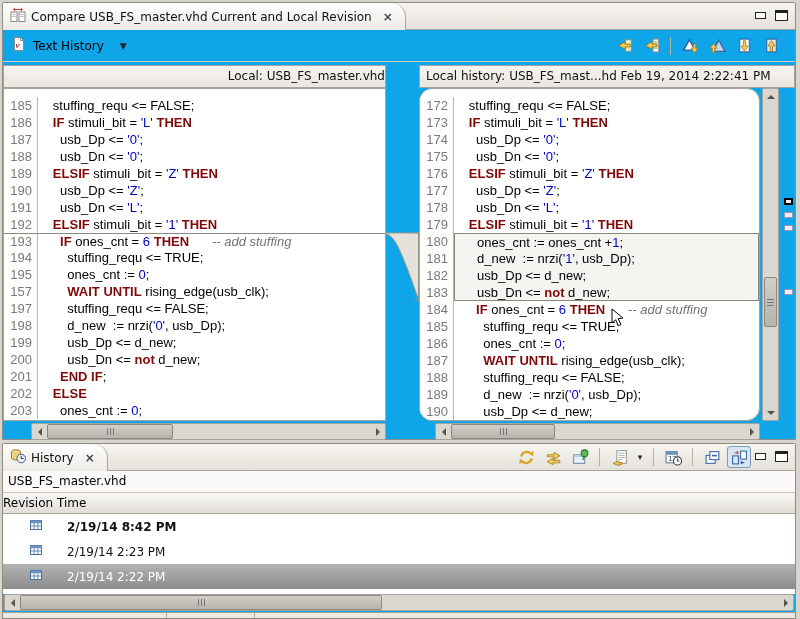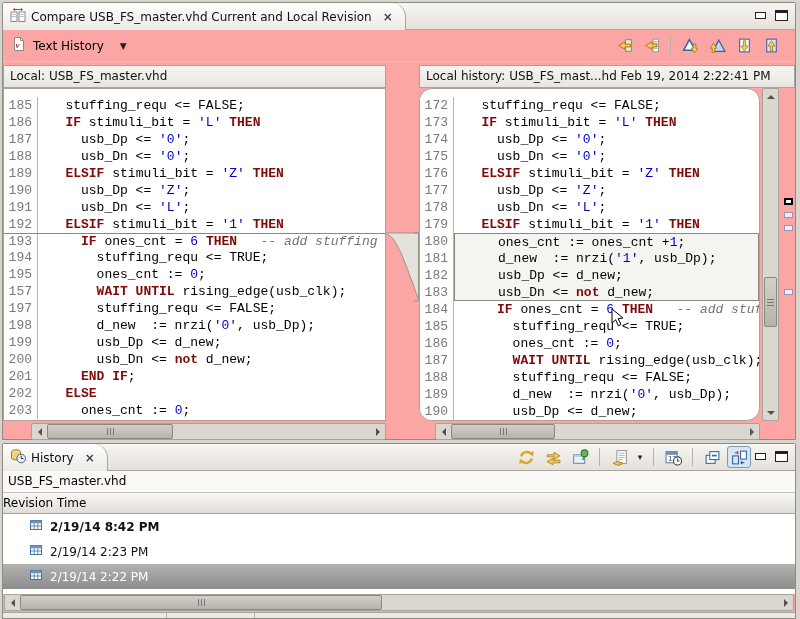--- a/index.html
+++ b/index.html
@@ -1,18 +1,18 @@
 <!DOCTYPE html>
 <html><head>
 <meta charset="utf-8">
 <style>
   html,body{margin:0;padding:0;width:800px;height:619px;overflow:hidden;
     background:#D8D5CE;font-family:"DejaVu Sans","Liberation Sans",sans-serif;}
   *{box-sizing:border-box;}
-  .part{position:absolute;border:1px solid #8E8B83;background:#fca5a5;border-radius:2px 2px 0 0;}
+  .part{position:absolute;border:1px solid #8E8B83;background:#0ea5e9;border-radius:2px 2px 0 0;}
   #editor-part{left:2px;top:2px;width:794px;height:438px;}
   #history-part{left:2px;top:443px;width:794px;height:207px;}
   
   .tabbar{position:relative;height:27px;background:linear-gradient(#F7F5F1,#E4E1DA);
     border-bottom:1px solid #A8A49C;display:flex;align-items:stretch;}
   .tab{display:inline-flex;align-items:center;gap:5px;padding:0 12px 0 7px;height:27px;
     background:linear-gradient(#FEFEFD,#ECEAE5);border-right:1px solid #A8A49C;
     border-top-right-radius:14px;font-size:12px;color:#111;white-space:nowrap;}
   .tab svg{width:16px;height:16px;flex:none;}
   .tclose{margin-left:6px;color:#444;font-weight:bold;font-size:12px;line-height:1;}
@@ -34,38 +34,38 @@
   .tbtn svg{width:17px;height:17px;}
   .tbtn.pressed{background:#D9E5F1;border:1px solid #7A99BB;}
   .tbtn.chev{width:12px;font-size:9px;color:#222;}
   .tsep{width:1px;height:18px;background:#B5B1A9;margin:0 4px;}
   #hist-icons{position:absolute;right:44px;top:2px;}
   
   #compare{position:absolute;top:59px;left:0;right:0;bottom:0;}
   .hdr{position:absolute;top:3px;height:23px;border:1px solid #A8A49C;
     background:linear-gradient(#F7F5F1,#E9E6E0);font-size:12px;line-height:21px;
     padding-left:6px;overflow:hidden;white-space:nowrap;color:#111;}
-  #hdr-left{left:0;width:383px;}
+  #hdr-left{left:0;width:383px;text-align:right;}
   #hdr-right{left:416px;right:0;}
   .pane{position:absolute;top:26px;height:333px;background:#fff;border:1px solid #A8A49C;overflow:hidden;}
   #pane-left{left:0;width:383px;}
   #pane-right{left:416px;width:341px;border-radius:13px;}
   .code{position:absolute;inset:0;padding-top:8px;}
   .cl{display:flex;height:17px;line-height:17px;white-space:pre;
-    font-family:Liberation Mono, monospace;font-size:13px;}
+    font-family:Liberation Sans, sans-serif;font-size:13px;}
   .ln{flex:none;width:34px;padding-right:5px;text-align:right;color:#7A7A7A;
     border-right:1px solid #B8B4AC;background:#FDFDFC;}
   .ct{flex:1;padding-left:4px;overflow:hidden;}
   .cl.ins-top{border-top:1px solid #8A877E;height:16px;line-height:16px;}
   .cl.bx .ct{background:#F4F4F1;border-left:1px solid #8A877E;border-right:1px solid #8A877E;}
   .cl.bx-first .ct{border-top:1px solid #8A877E;}
   .cl.bx-last .ct{border-bottom:1px solid #8A877E;}
   .tk-k{color:#7E0A0A;font-weight:bold;}
   .tk-s,.tk-n{color:#0000C4;}
-  .tk-c{color:#747474;font-style:italic;}
+  .tk-c{color:#747474;font-style:italic;margin-left:12px;}
   #gutter-svg{position:absolute;left:383px;top:26px;width:33px;height:333px;}
   
   .hscroll{position:absolute;height:17px;display:flex;align-items:stretch;
     border:1px solid #A8A49C;background:#DAD7D0;border-radius:2px;}
   .sbtn{width:15px;flex:none;display:flex;align-items:center;justify-content:center;}
   .tri{width:0;height:0;border:4px solid transparent;}
   .tri.l{border-right-color:#55524C;border-left-width:0;}
   .tri.r{border-left-color:#55524C;border-right-width:0;}
   .tri.u{border-bottom-color:#55524C;border-top-width:0;}
   .tri.d{border-top-color:#55524C;border-bottom-width:0;}
@@ -83,21 +83,21 @@
   #ruler{position:absolute;left:779px;top:3px;width:13px;bottom:3px;}
   .mark{position:absolute;left:2px;width:9px;height:6px;border:1px solid #9895B0;background:#EDEDF5;}
   .mark.sel{border:2px solid #000;background:#fff;height:7px;}
   
   #hist-file{position:absolute;top:27px;left:0;right:0;height:22px;background:#FAF9F7;
     border-bottom:1px solid #C9C5BD;font-size:12px;line-height:21px;padding-left:5px;}
   #hist-colhdr{position:absolute;top:49px;left:0;right:0;height:21px;
     background:linear-gradient(#F8F7F4,#E1DED7);border-bottom:1px solid #A8A49C;
     font-size:12px;line-height:20px;}
   #hist-rows{position:absolute;top:70px;left:0;right:0;height:80px;background:#fff;}
-  .hrow{height:25px;display:flex;align-items:center;padding-left:27px;gap:7px;font-size:12px;color:#111;}
+  .hrow{height:25px;display:flex;align-items:center;padding-left:27px;gap:24px;font-size:12px;color:#111;}
   .hrow svg{width:13px;height:13px;flex:none;}
   .hrow.bold{font-weight:bold;}
   .hrow.selected{background:linear-gradient(#B2B2B2,#8D8D8D);color:#fff;}
   #hs-hist{left:1px;right:1px;top:150px;}
   #footer{position:absolute;left:2px;top:612px;width:794px;height:7px;
     border:1px solid #8E8B83;border-top:1px solid #A8A49C;background:#ECE9E2;}
   .fdiv{position:absolute;top:0;bottom:0;width:1px;background:#B5B1A9;}
   
   #cursor{position:absolute;left:611px;top:308px;width:14px;height:20px;z-index:99;}
 </style>

